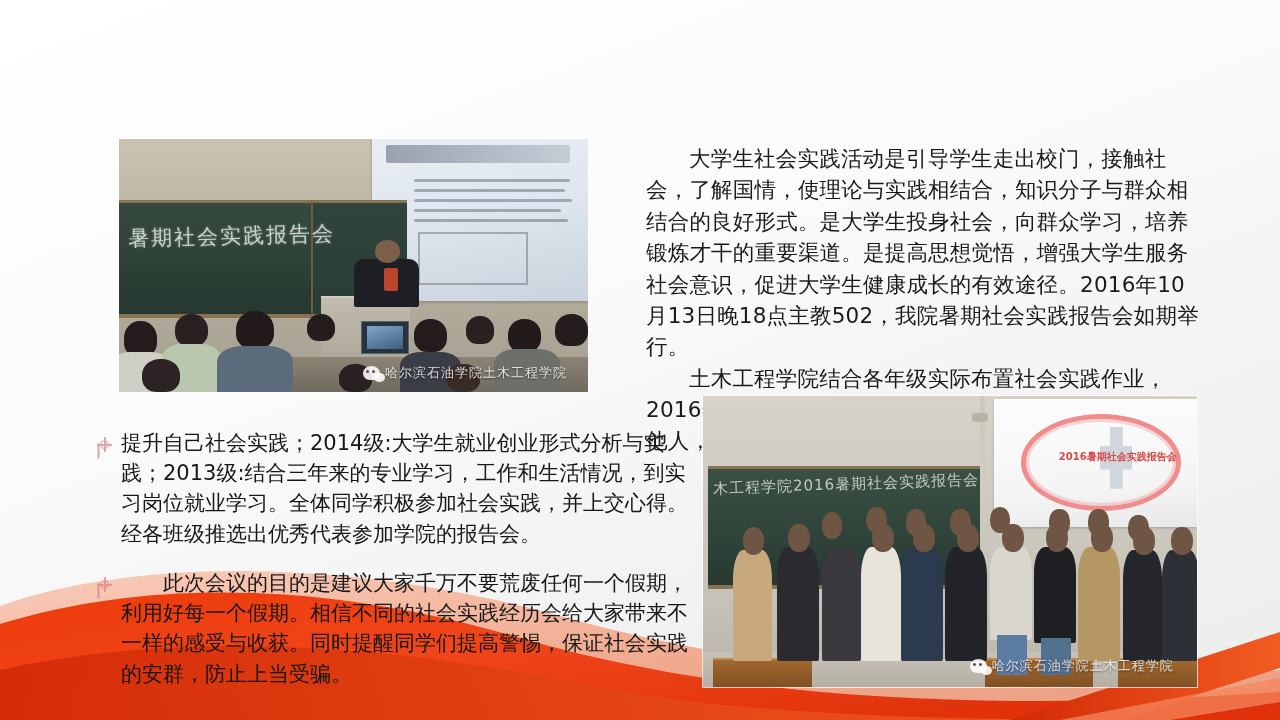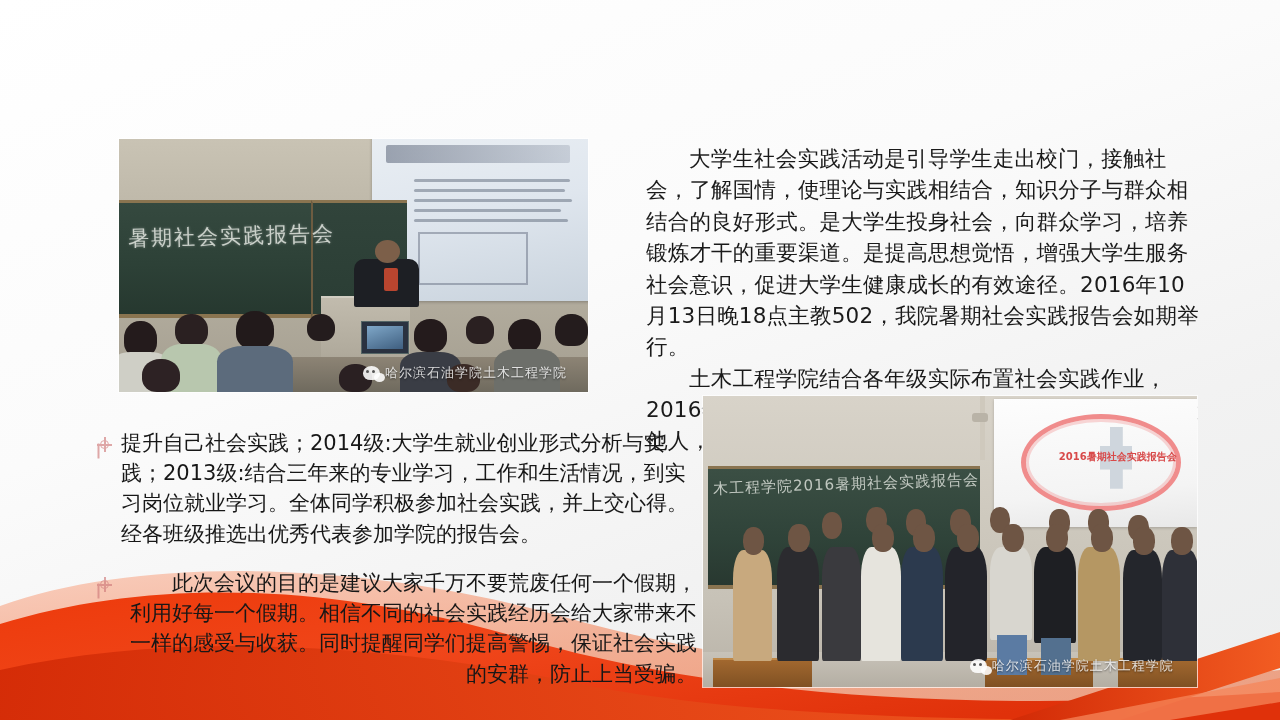--- a/index.html
+++ b/index.html
@@ -153,21 +153,21 @@
   }
   .bullet .mkcross{
     position:absolute;left:0;top:6.5px;width:15px;height:2px;background:#d07b7b;
   }
   .bullet .txt{
     font-size:21px;line-height:1.44;color:#171717;
     font-family:"DejaVu Sans","Liberation Sans",sans-serif;
   }
   #bullet1{left:97px;top:428px;width:600px;}
   #bullet2{left:97px;top:568px;width:600px;}
-  #bullet2 .txt{text-indent:2em;text-align:right;}
+  #bullet2 .txt{text-indent:2em;}
 </style>
 </head>
 <body>
 
 <div id="slide">
 
   <svg class="wave-layer" viewBox="0 0 1280 200" preserveAspectRatio="none">
     <defs>
       <linearGradient id="wg1" x1="0" y1="0" x2="1" y2="0.6">
         <stop offset="0%" stop-color="#ED3A0B"></stop>

